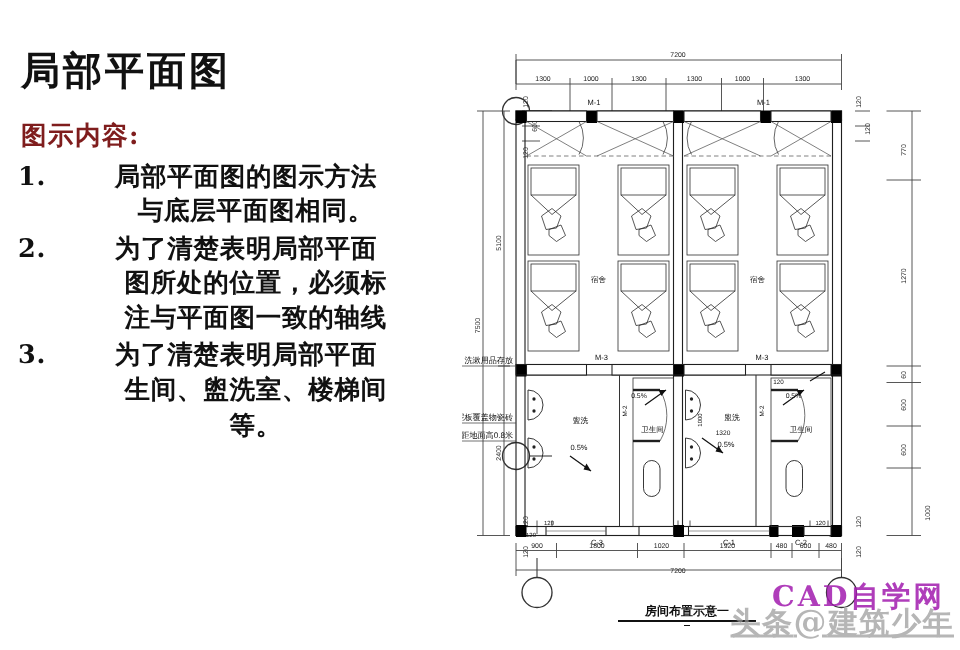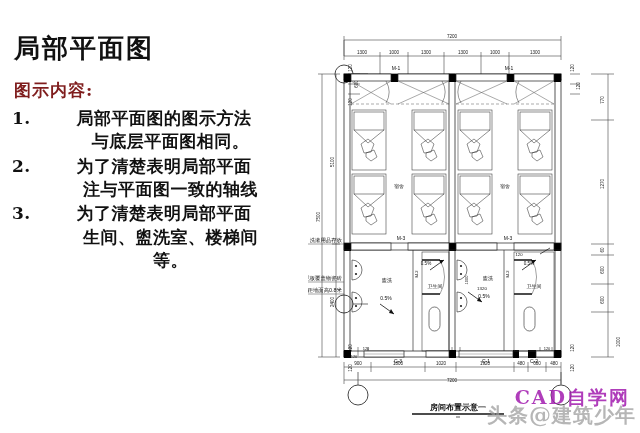--- a/index.html
+++ b/index.html
@@ -39,20 +39,21 @@
   .dwg{position:absolute;left:308px;top:12px;width:340px;height:410px;}
   .dwg svg{display:block;}
 
   
   .wm{
     position:absolute;right:4px;bottom:4px;
     font-family:"DejaVu Serif","Liberation Serif",serif;
     font-weight:bold;font-size:20px;color:#9a9a9a;opacity:.72;
     letter-spacing:1px;white-space:nowrap;
     text-shadow:0 0 1px rgba(255,255,255,.9);
+    text-decoration:underline;
   }
   .wm .at{font-size:22px;}
   .wm-faint{
     position:absolute;right:10px;bottom:22px;
     font-family:"DejaVu Serif","Liberation Serif",serif;
     font-weight:bold;font-size:19px;color:#a21caf;opacity:.85;
     letter-spacing:2px;white-space:nowrap;
   }
 </style>
 </head>
@@ -70,20 +71,21 @@
         <span class="pt-body">
           <span class="ln">局部平面图的图示方法</span>
           <span class="ln ind">与底层平面图相同。</span>
         </span>
       </li>
 
       <li class="pt-item">
         <span class="pt-num">2.</span>
         <span class="pt-body">
           <span class="ln">为了清楚表明局部平面</span>
+          <span class="ln ind">图所处的位置，必须标</span>
           <span class="ln ind">注与平面图一致的轴线</span>
         </span>
       </li>
 
       <li class="pt-item">
         <span class="pt-num">3.</span>
         <span class="pt-body">
           <span class="ln">为了清楚表明局部平面</span>
           <span class="ln ind">生间、盥洗室、楼梯间</span>
           <span class="ln ind">等。</span>

